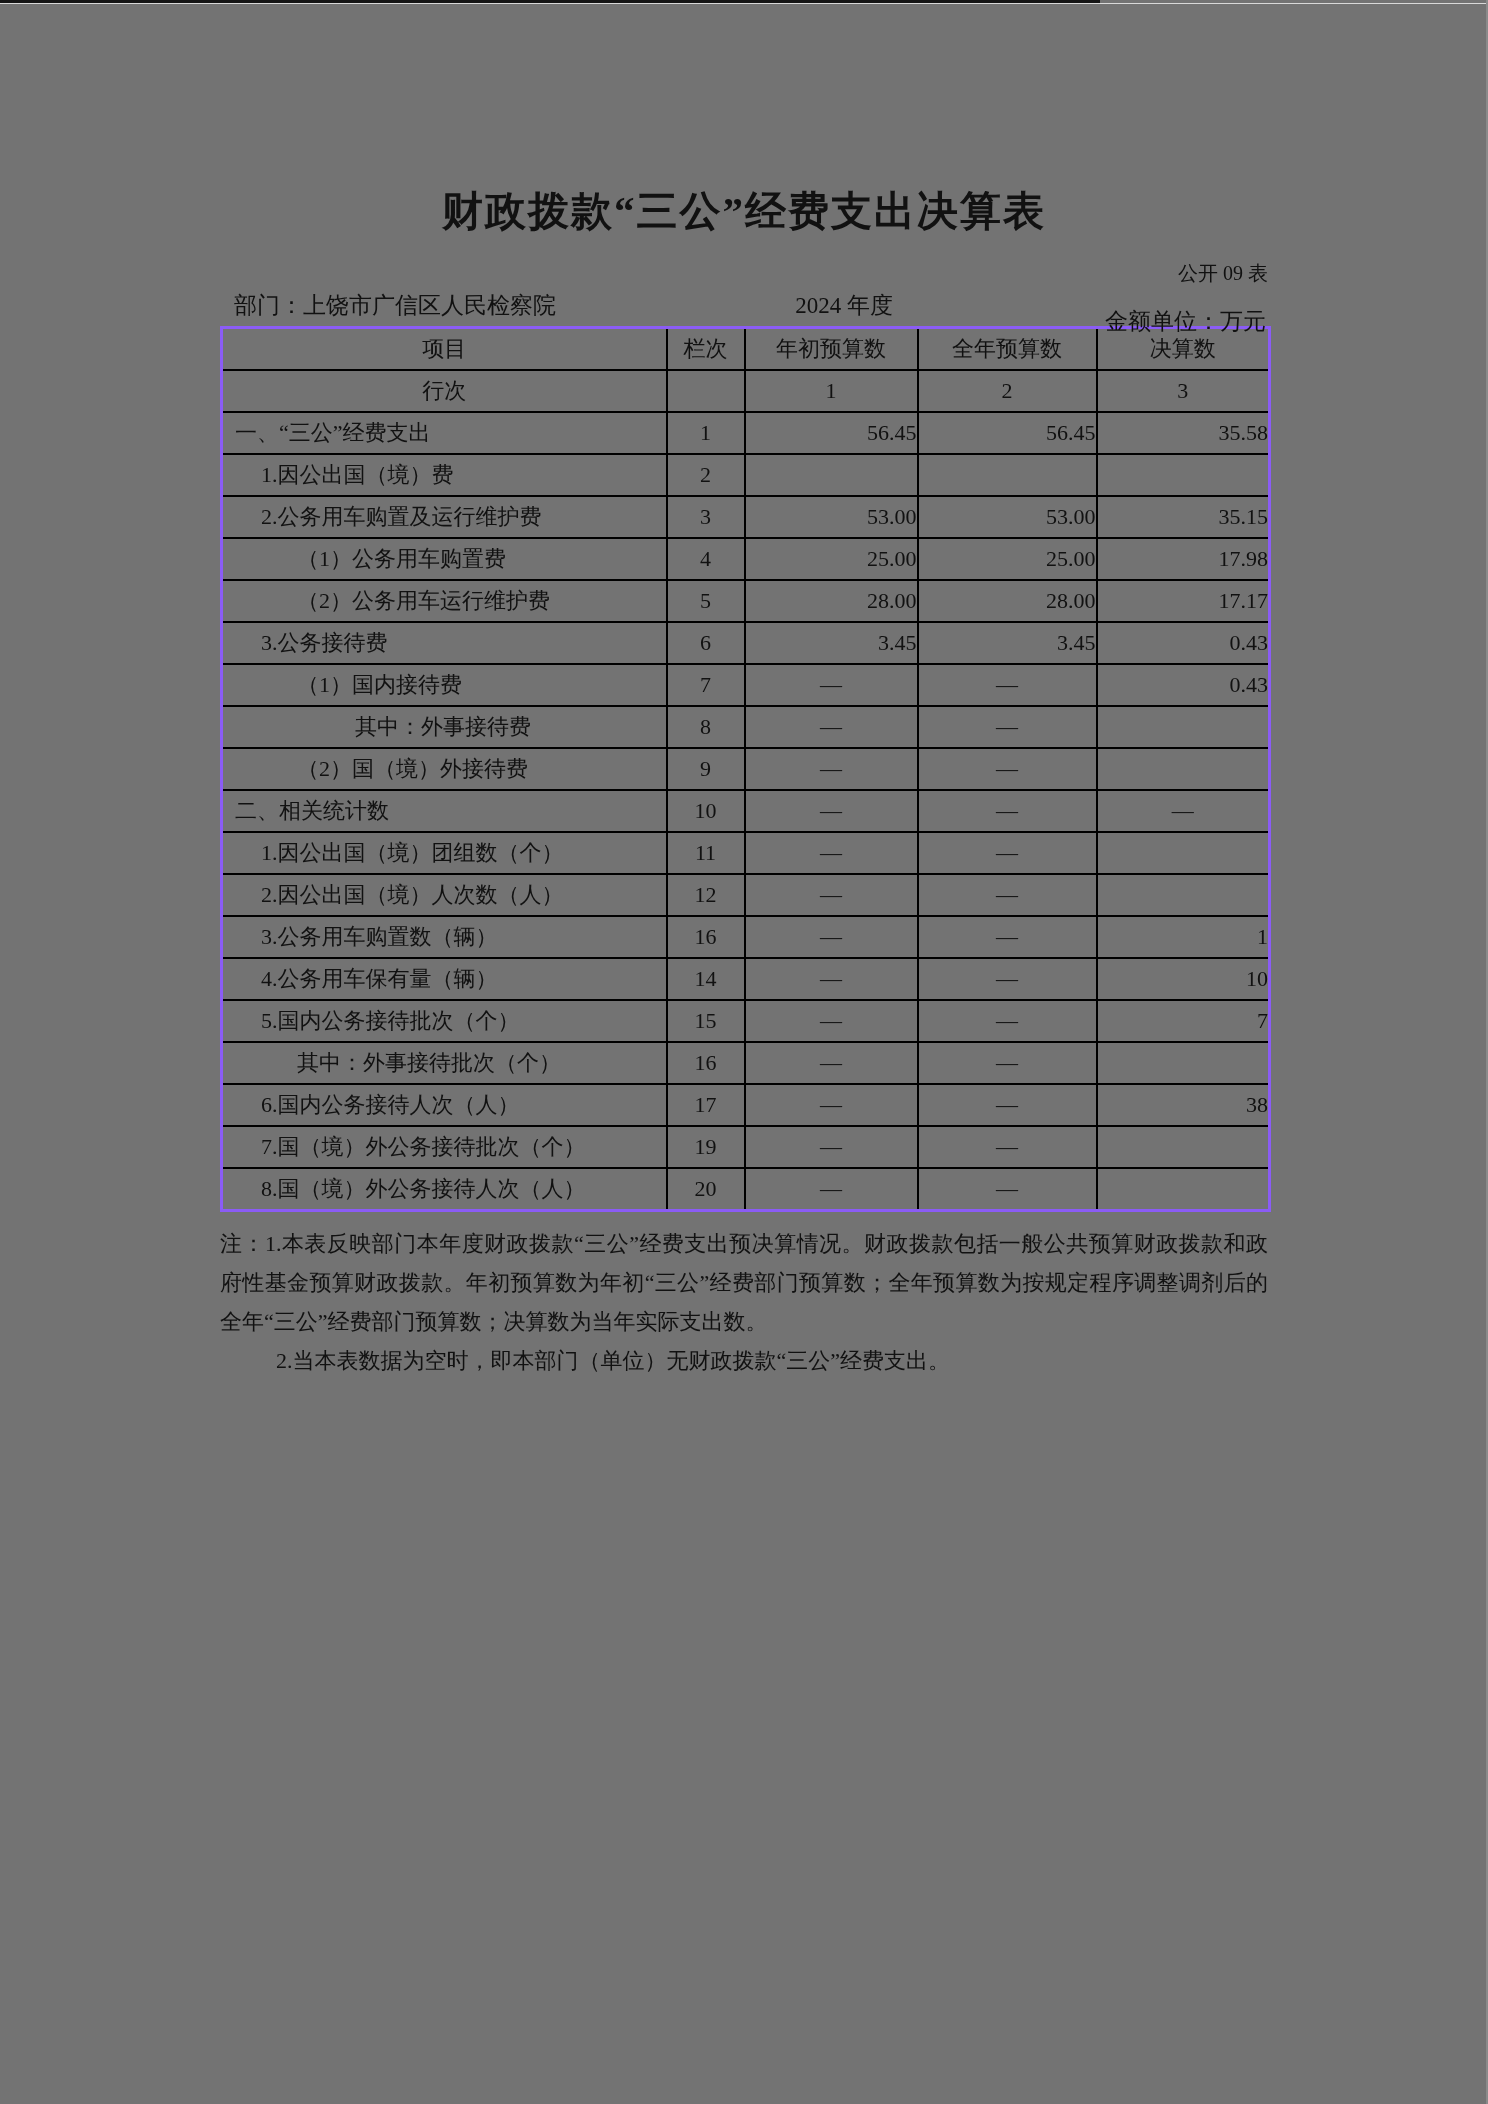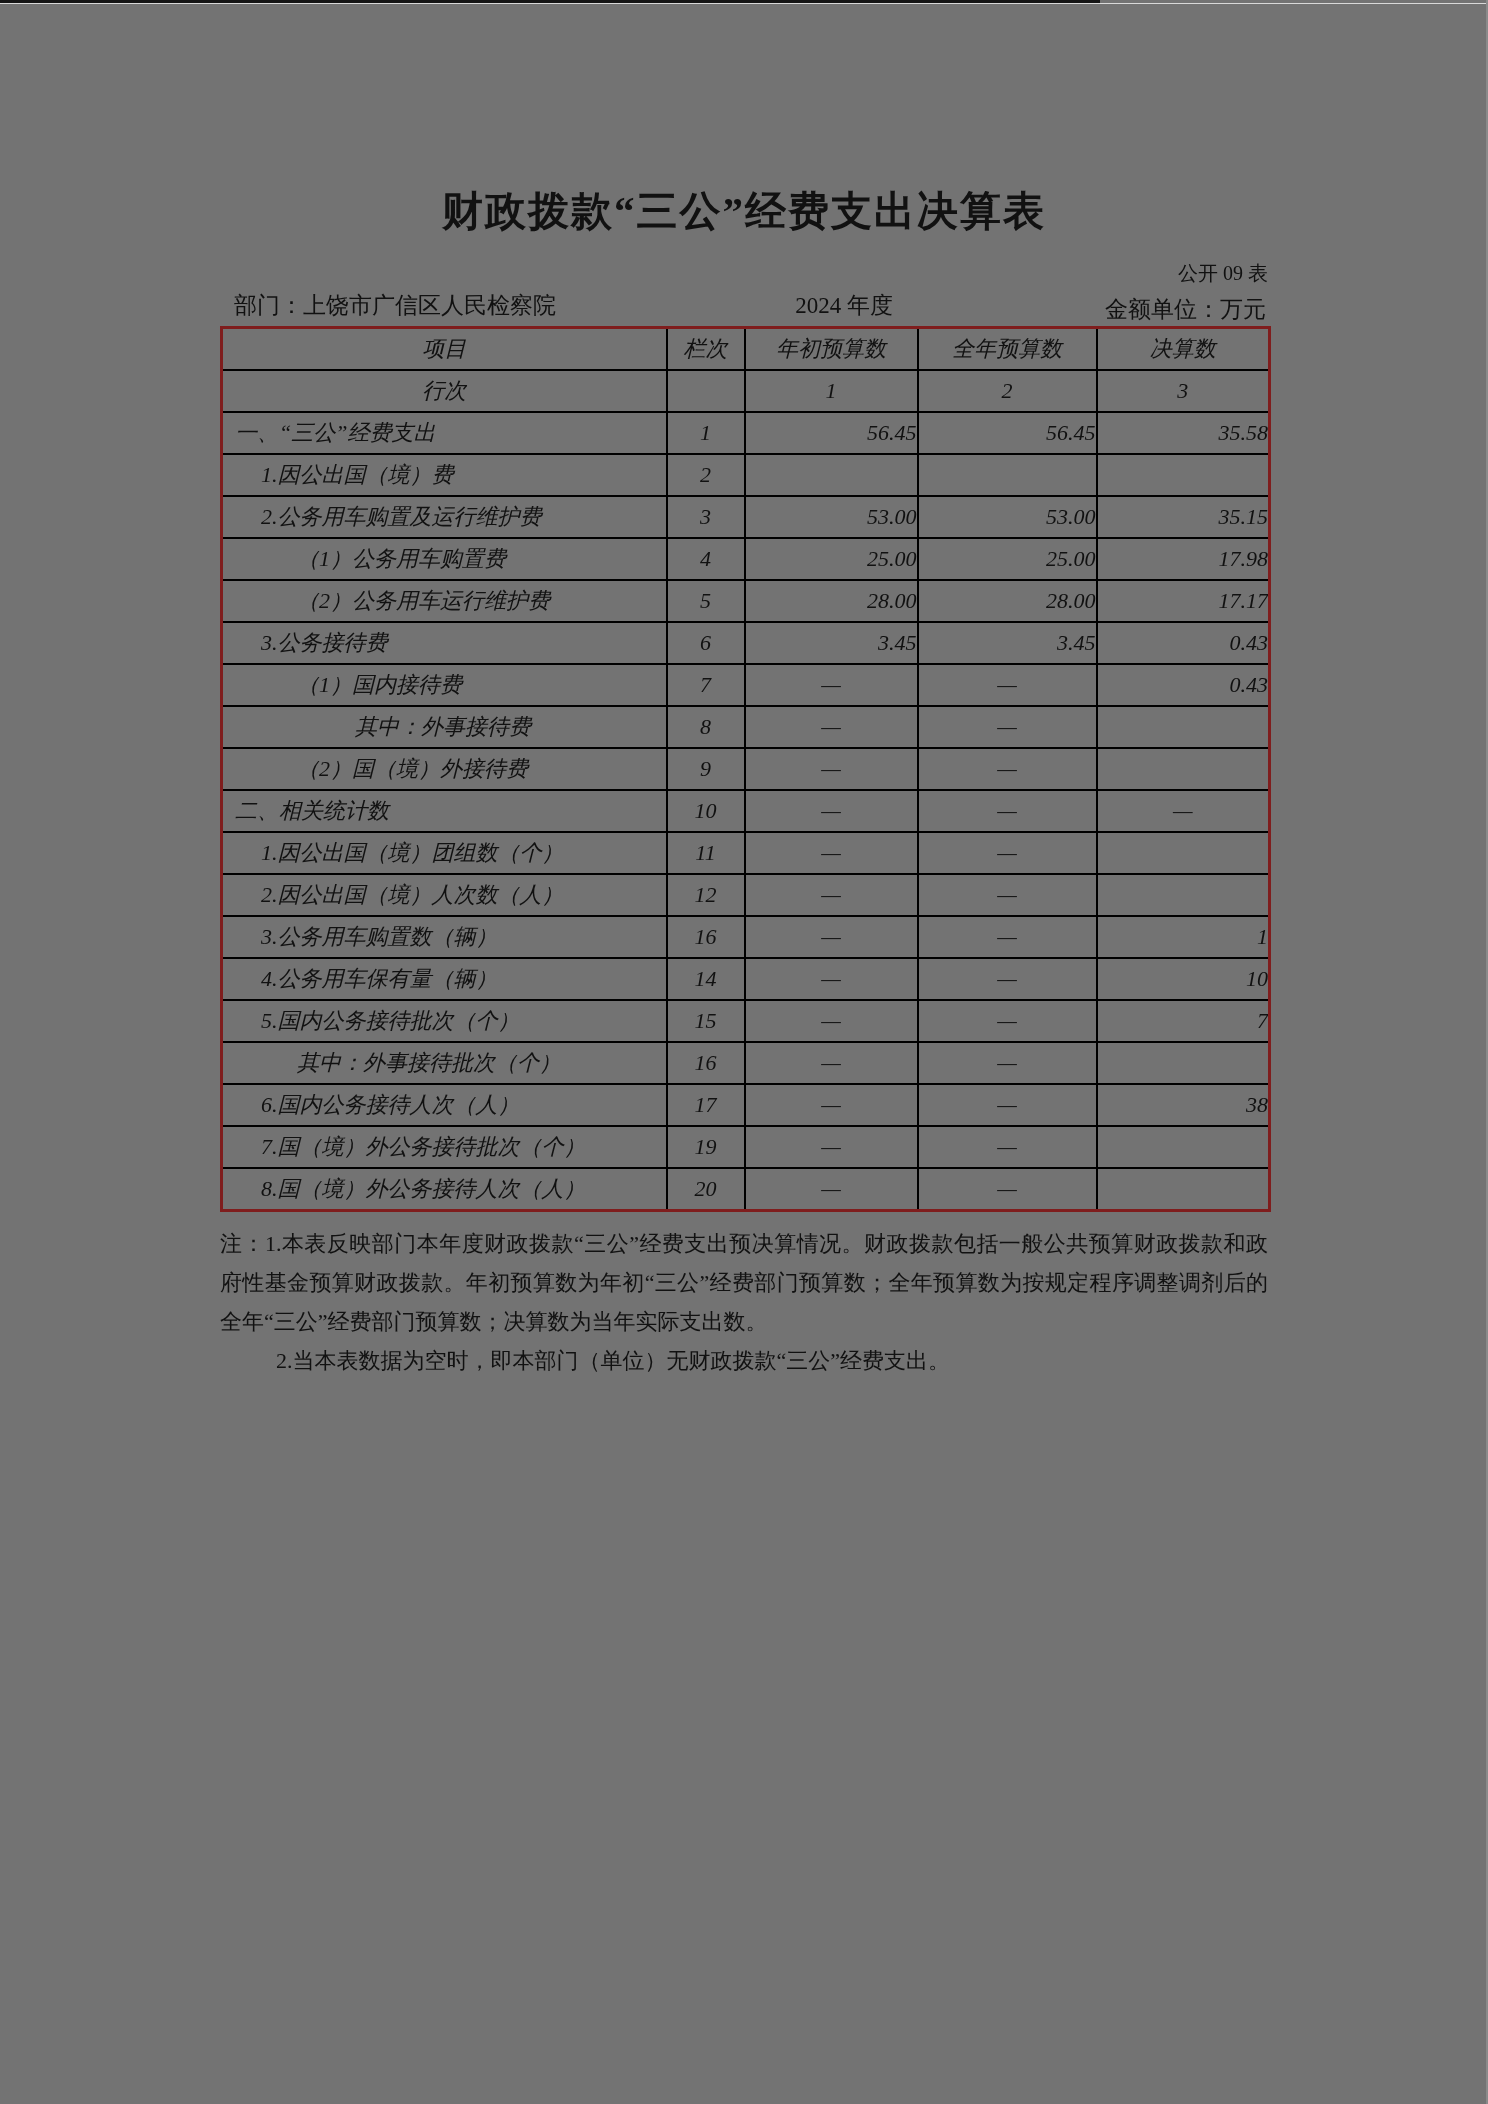--- a/index.html
+++ b/index.html
@@ -35,29 +35,28 @@
   .info-line{
     position:relative;
     margin-top:4px;
     height:30px;
     font-size:23px;
     line-height:30px;
     margin-bottom:5px;
   }
   .info-left{position:absolute;left:14px;top:0;white-space:nowrap;}
   .info-center{position:absolute;left:624px;top:0;transform:translateX(-50%);white-space:nowrap;}
-  .info-right{position:absolute;right:2px;top:4px;white-space:nowrap;}
+  .info-right{position:absolute;right:2px;top:16px;white-space:nowrap;}
 
   table.budget{
     width:1048px;
     border-collapse:collapse;
     table-layout:fixed;
-    border:3px solid #7f1d1d;
+    border:3px solid #8b5cf6;
     font-size:22px;
-    font-style:italic;
   }
   table.budget col.c-item{width:445px;}
   table.budget col.c-line{width:78px;}
   table.budget col.c-n1{width:173px;}
   table.budget col.c-n2{width:179px;}
   table.budget col.c-n3{width:173px;}
   table.budget th,table.budget td{
     border:2px solid #000;
     height:40px;
     padding:0;

